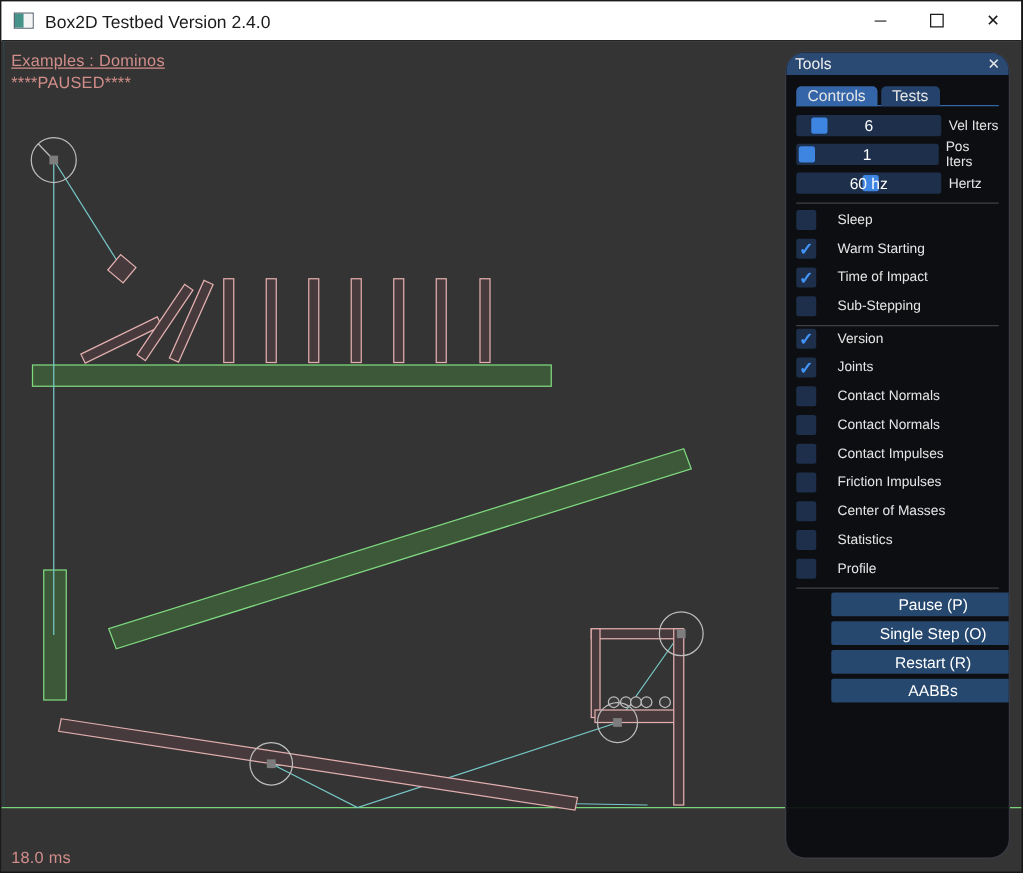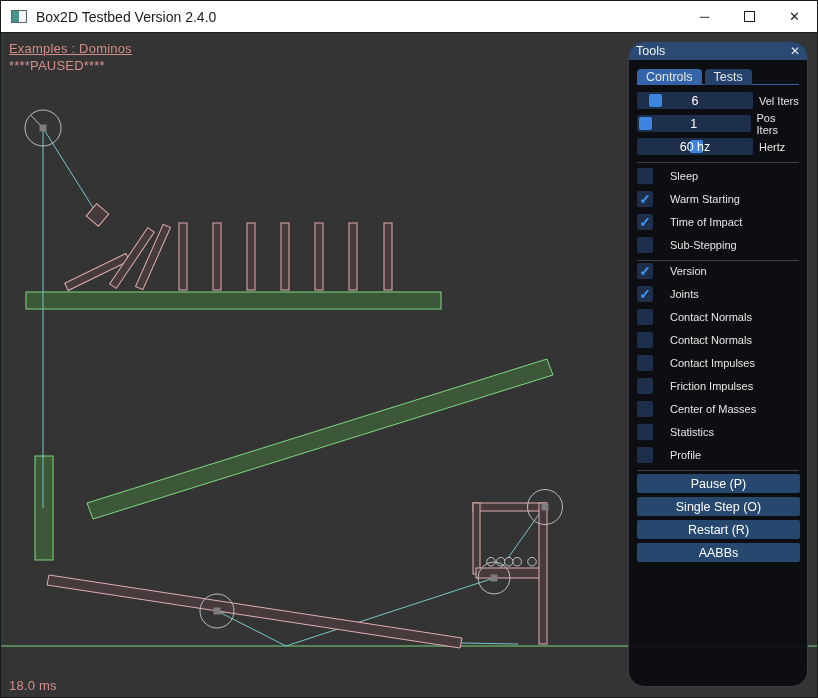--- a/index.html
+++ b/index.html
@@ -60,21 +60,21 @@
 
   .cb-group { }
   #cb-group-1 { margin-top:5px; }
   #cb-group-2 { margin-top:2px; }
   .cb-row { display:flex; align-items:center; height:16px; margin-bottom:7px; }
   .cb { width:16px; height:16px; background:var(--frame-bg); border-radius:2px; display:flex; align-items:center; justify-content:center; flex:none; }
   .cb .mark { display:none; color:var(--check-mark); font-size:14px; font-weight:bold; line-height:1; }
   .cb.checked .mark { display:block; }
   .cb-label { margin-left:17px; font-size:11px; }
 
-  #panel-buttons { margin-top:3px; }
+  #panel-buttons { margin-top:3px;margin-left:28px; }
   .panel-btn { display:block; width:163px; height:19px; margin-bottom:4px; background:var(--button-bg); color:#fff; border:none; border-radius:2px; font-size:12.5px; font-family:"Liberation Sans", sans-serif; }
 </style>
 </head>
 <body>
 
 <div id="window">
 
   <div id="titlebar">
     <span id="app-icon">
         <span class="ic-l"></span>

